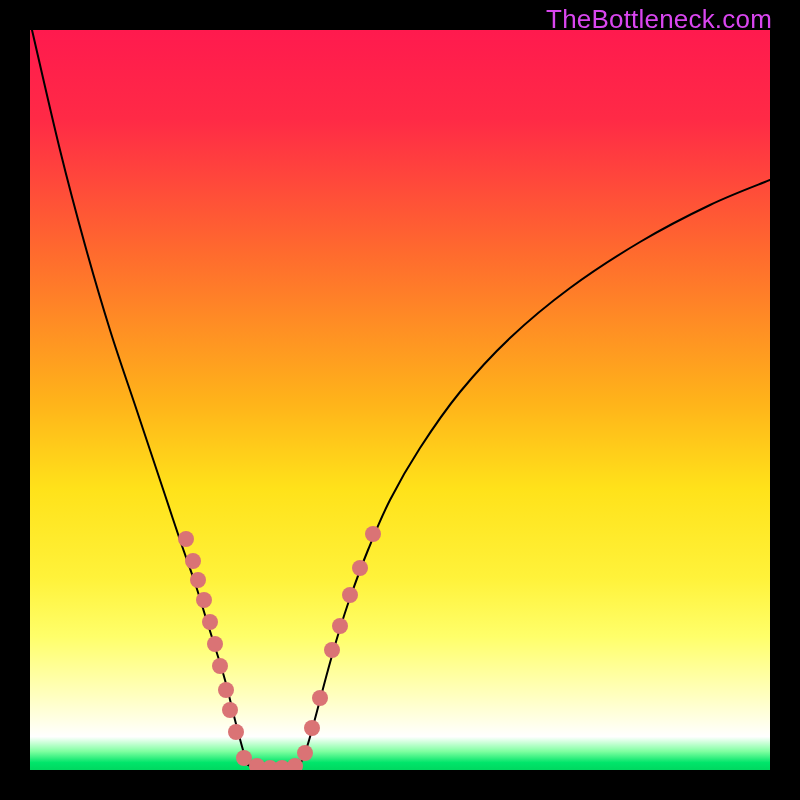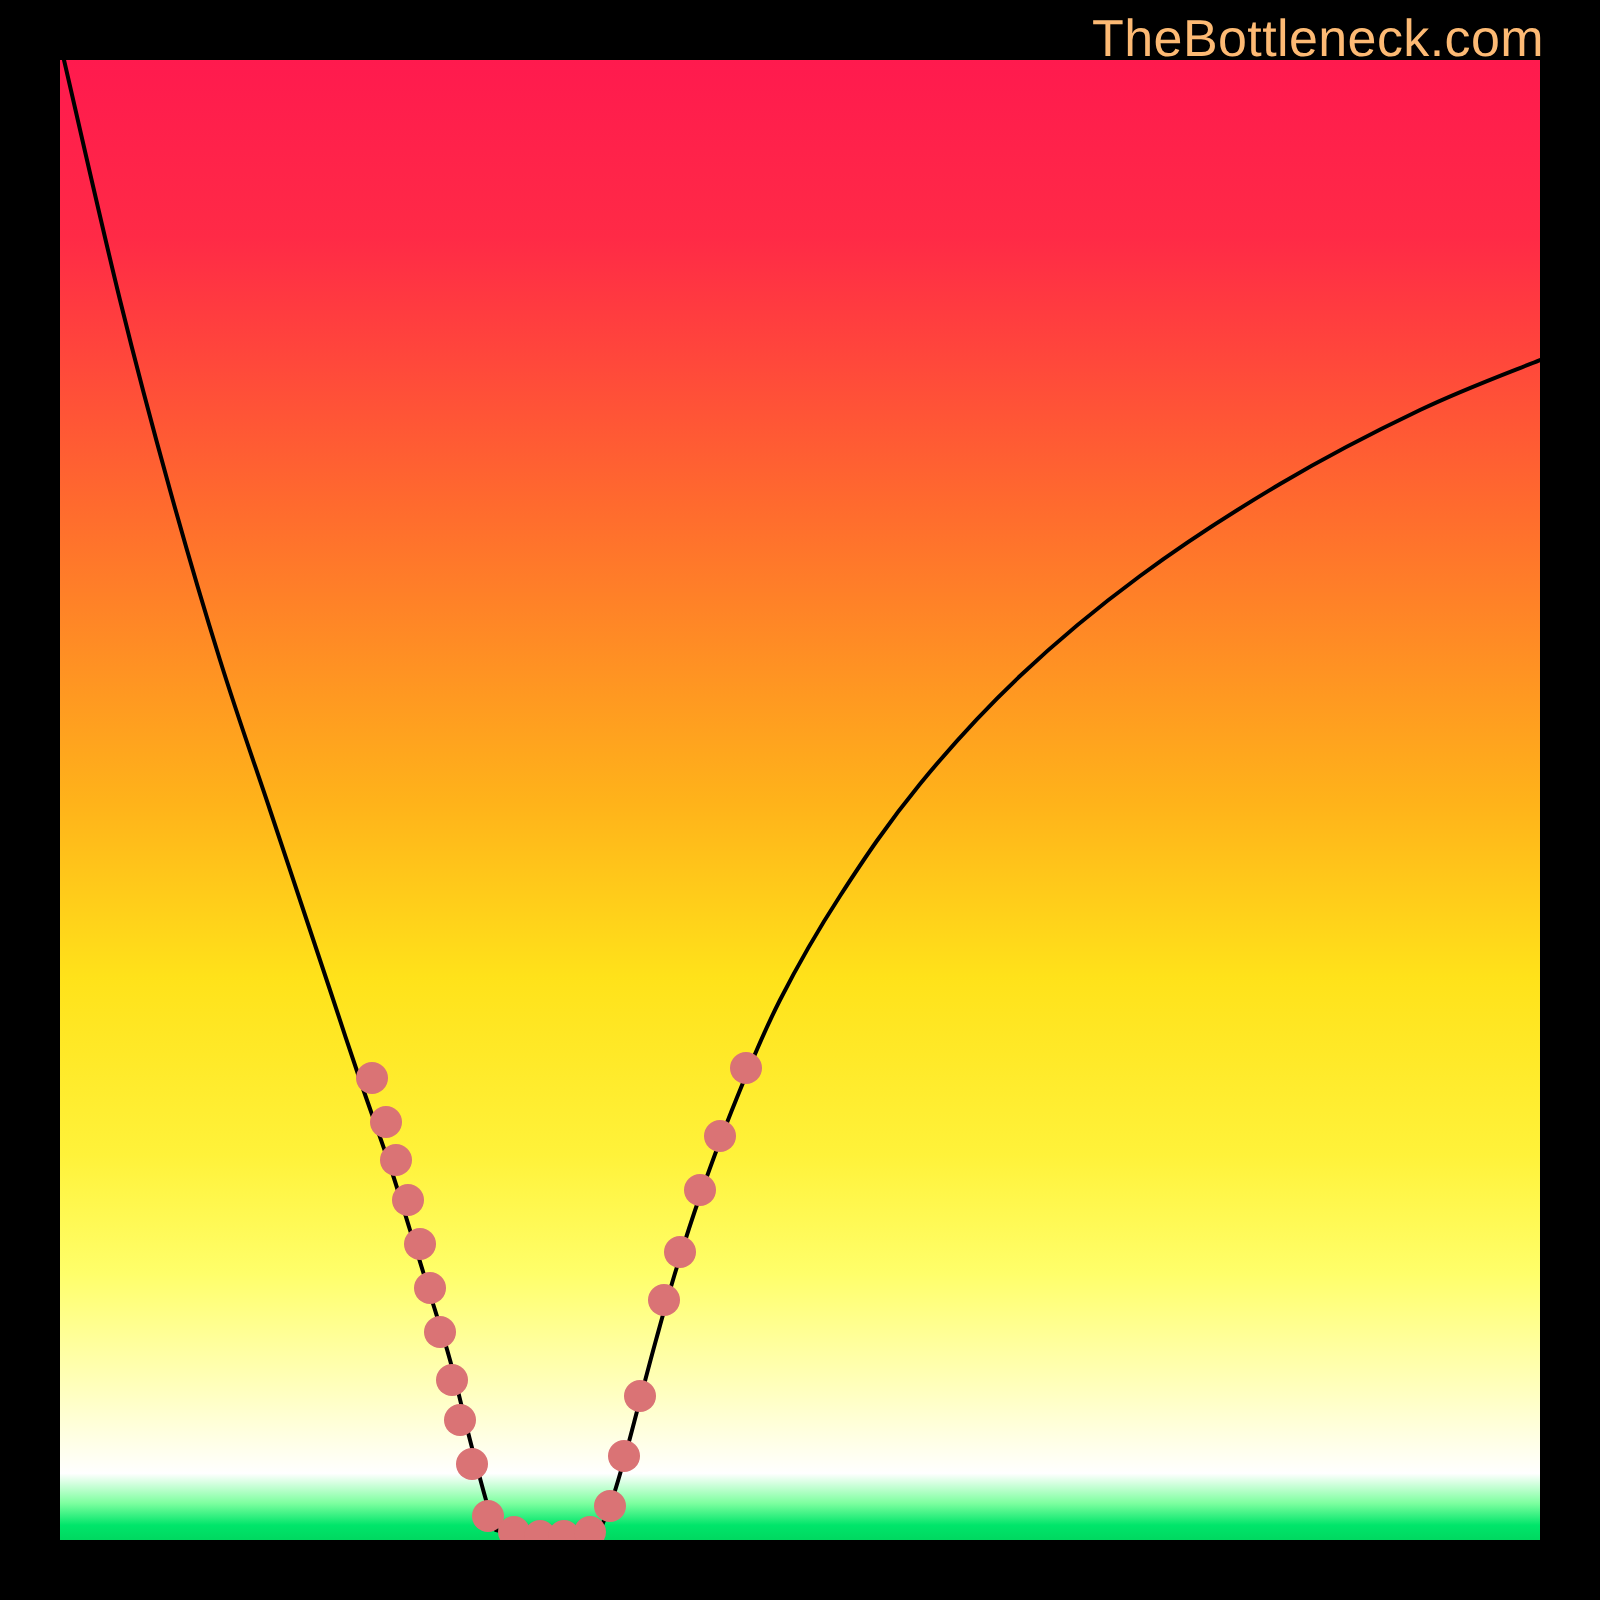--- a/index.html
+++ b/index.html
@@ -23,21 +23,21 @@
     position: absolute;
     left: 0;
     top: 0;
     width: 100%;
     height: 100%;
   }
   .watermark {
     position: absolute;
     top: 4px;
     right: 28px;
-    color: #fdba74;
+    color: #d946ef;
     font-size: 26px;
     font-weight: 500;
     letter-spacing: 0.2px;
     z-index: 20;
   }
   svg.curve {
     position: absolute;
     left: 0;
     top: 0;
     width: 100%;

